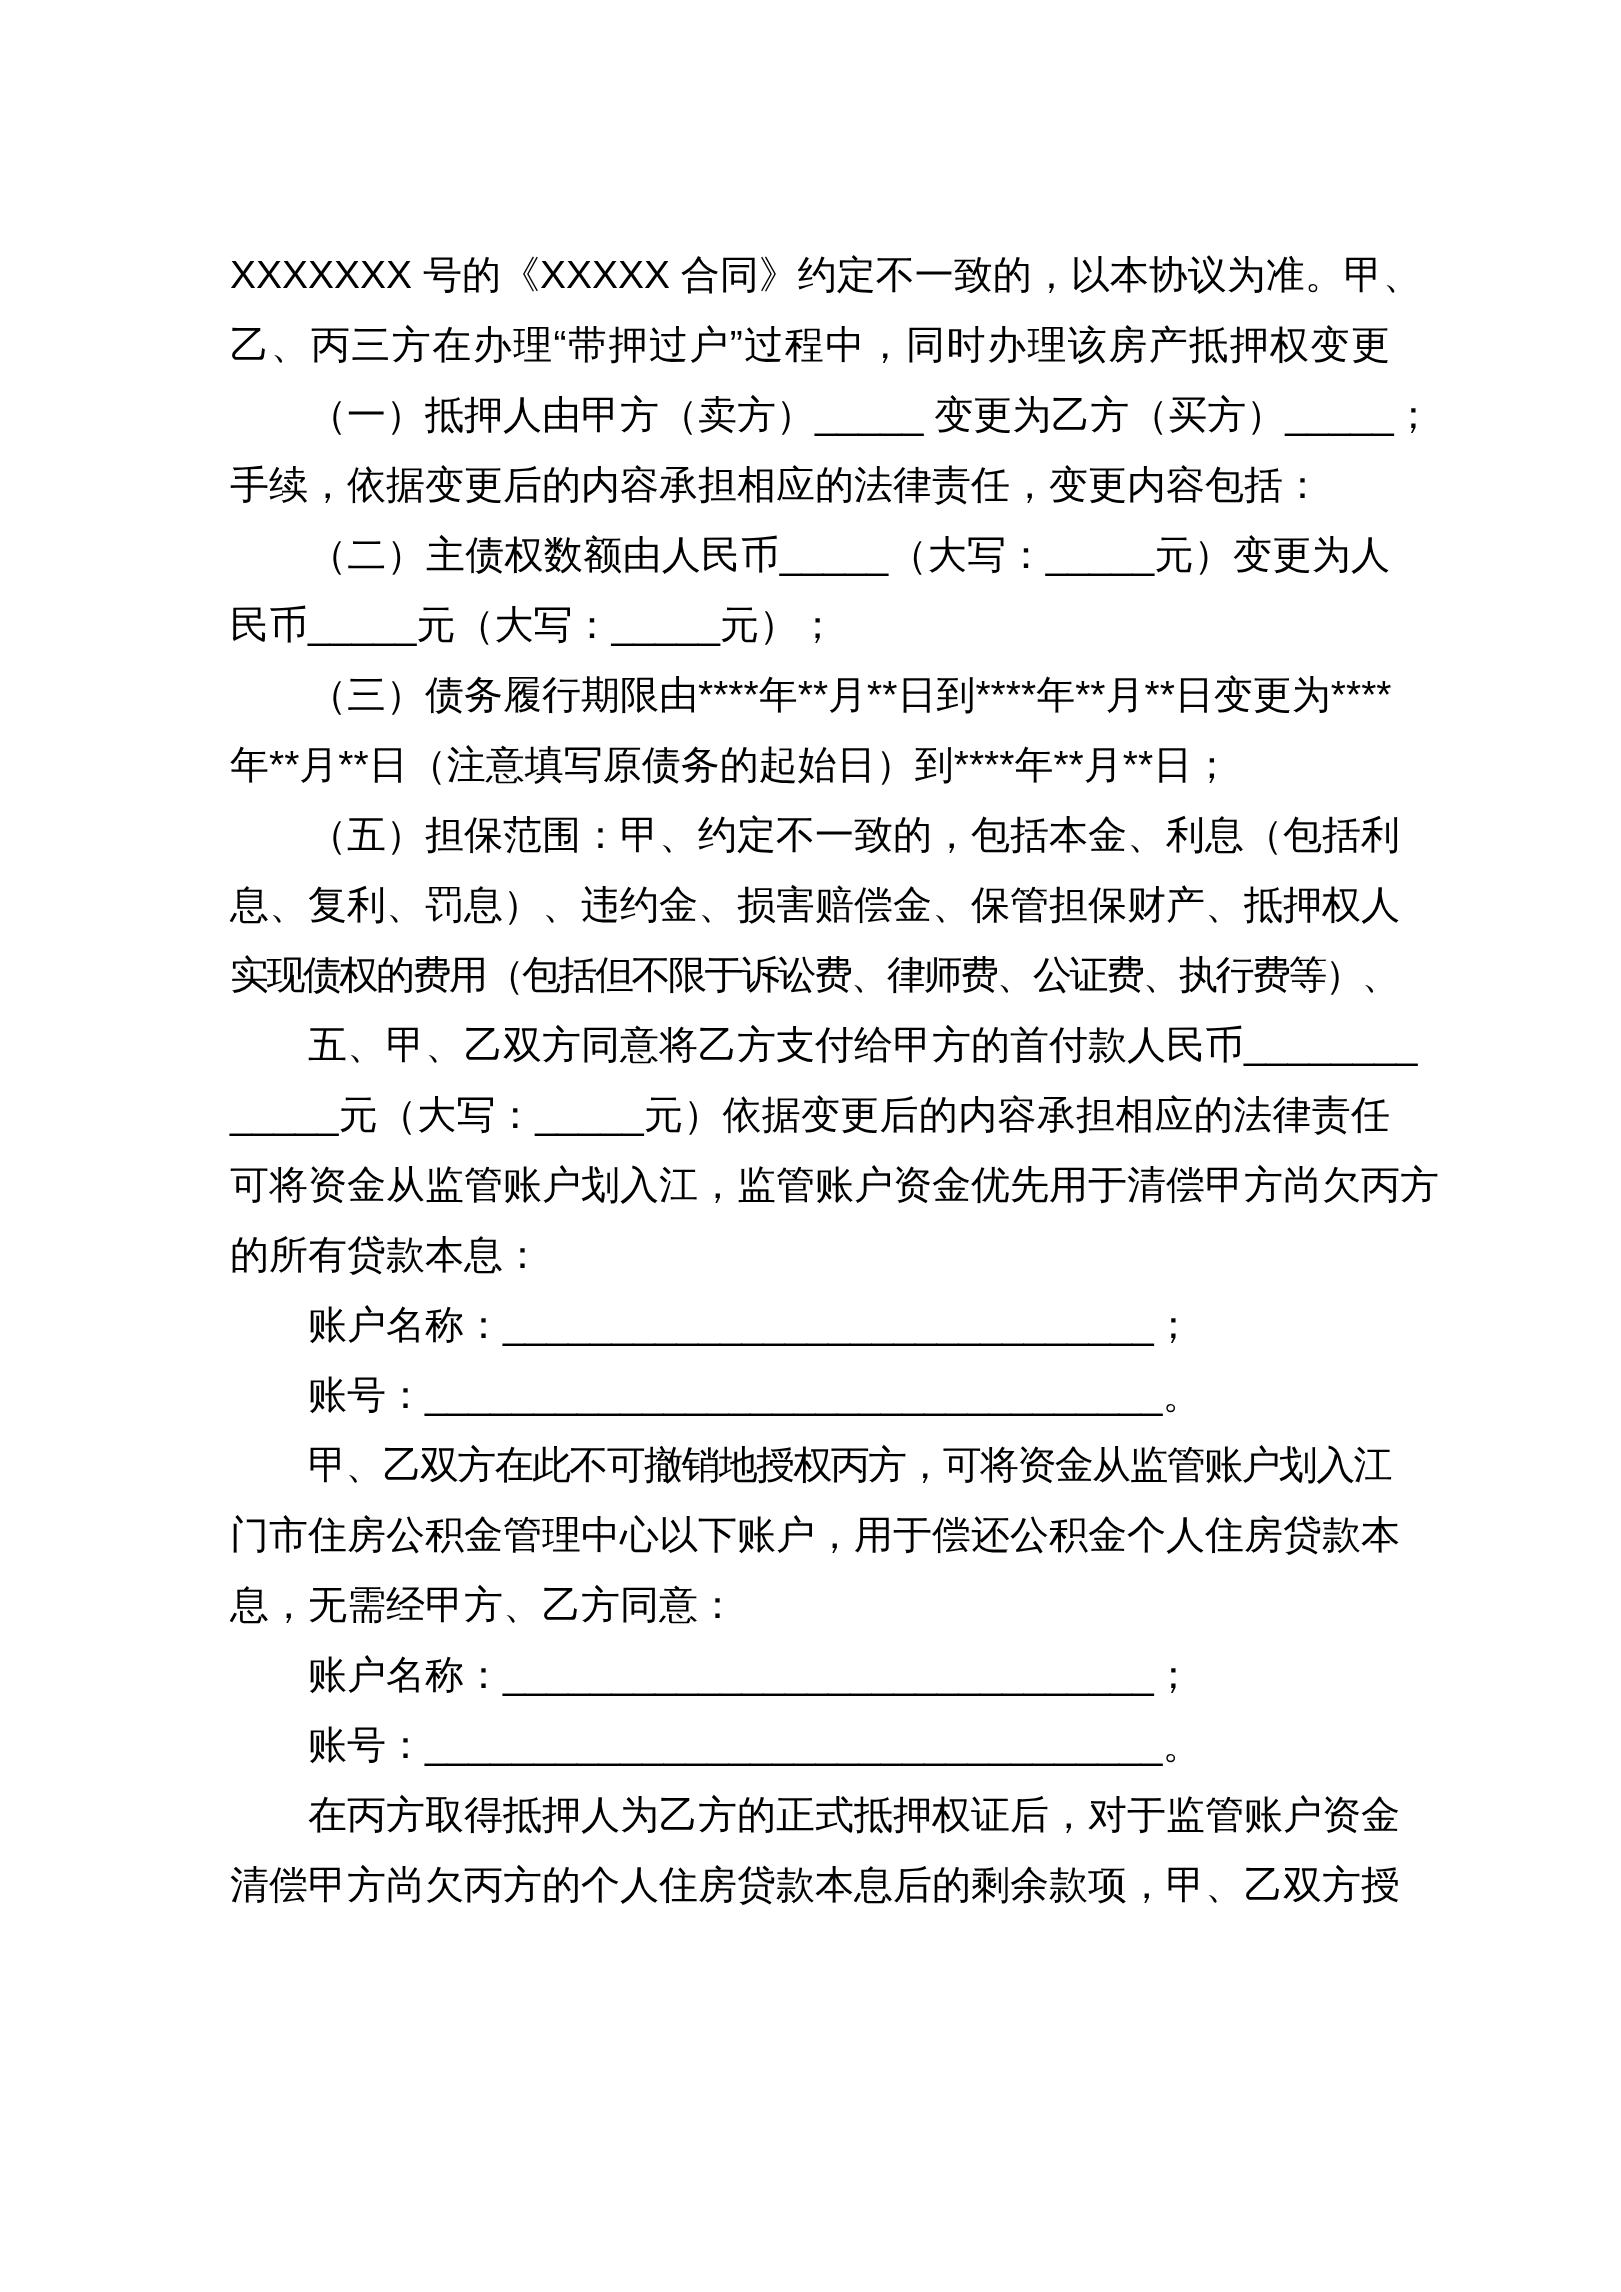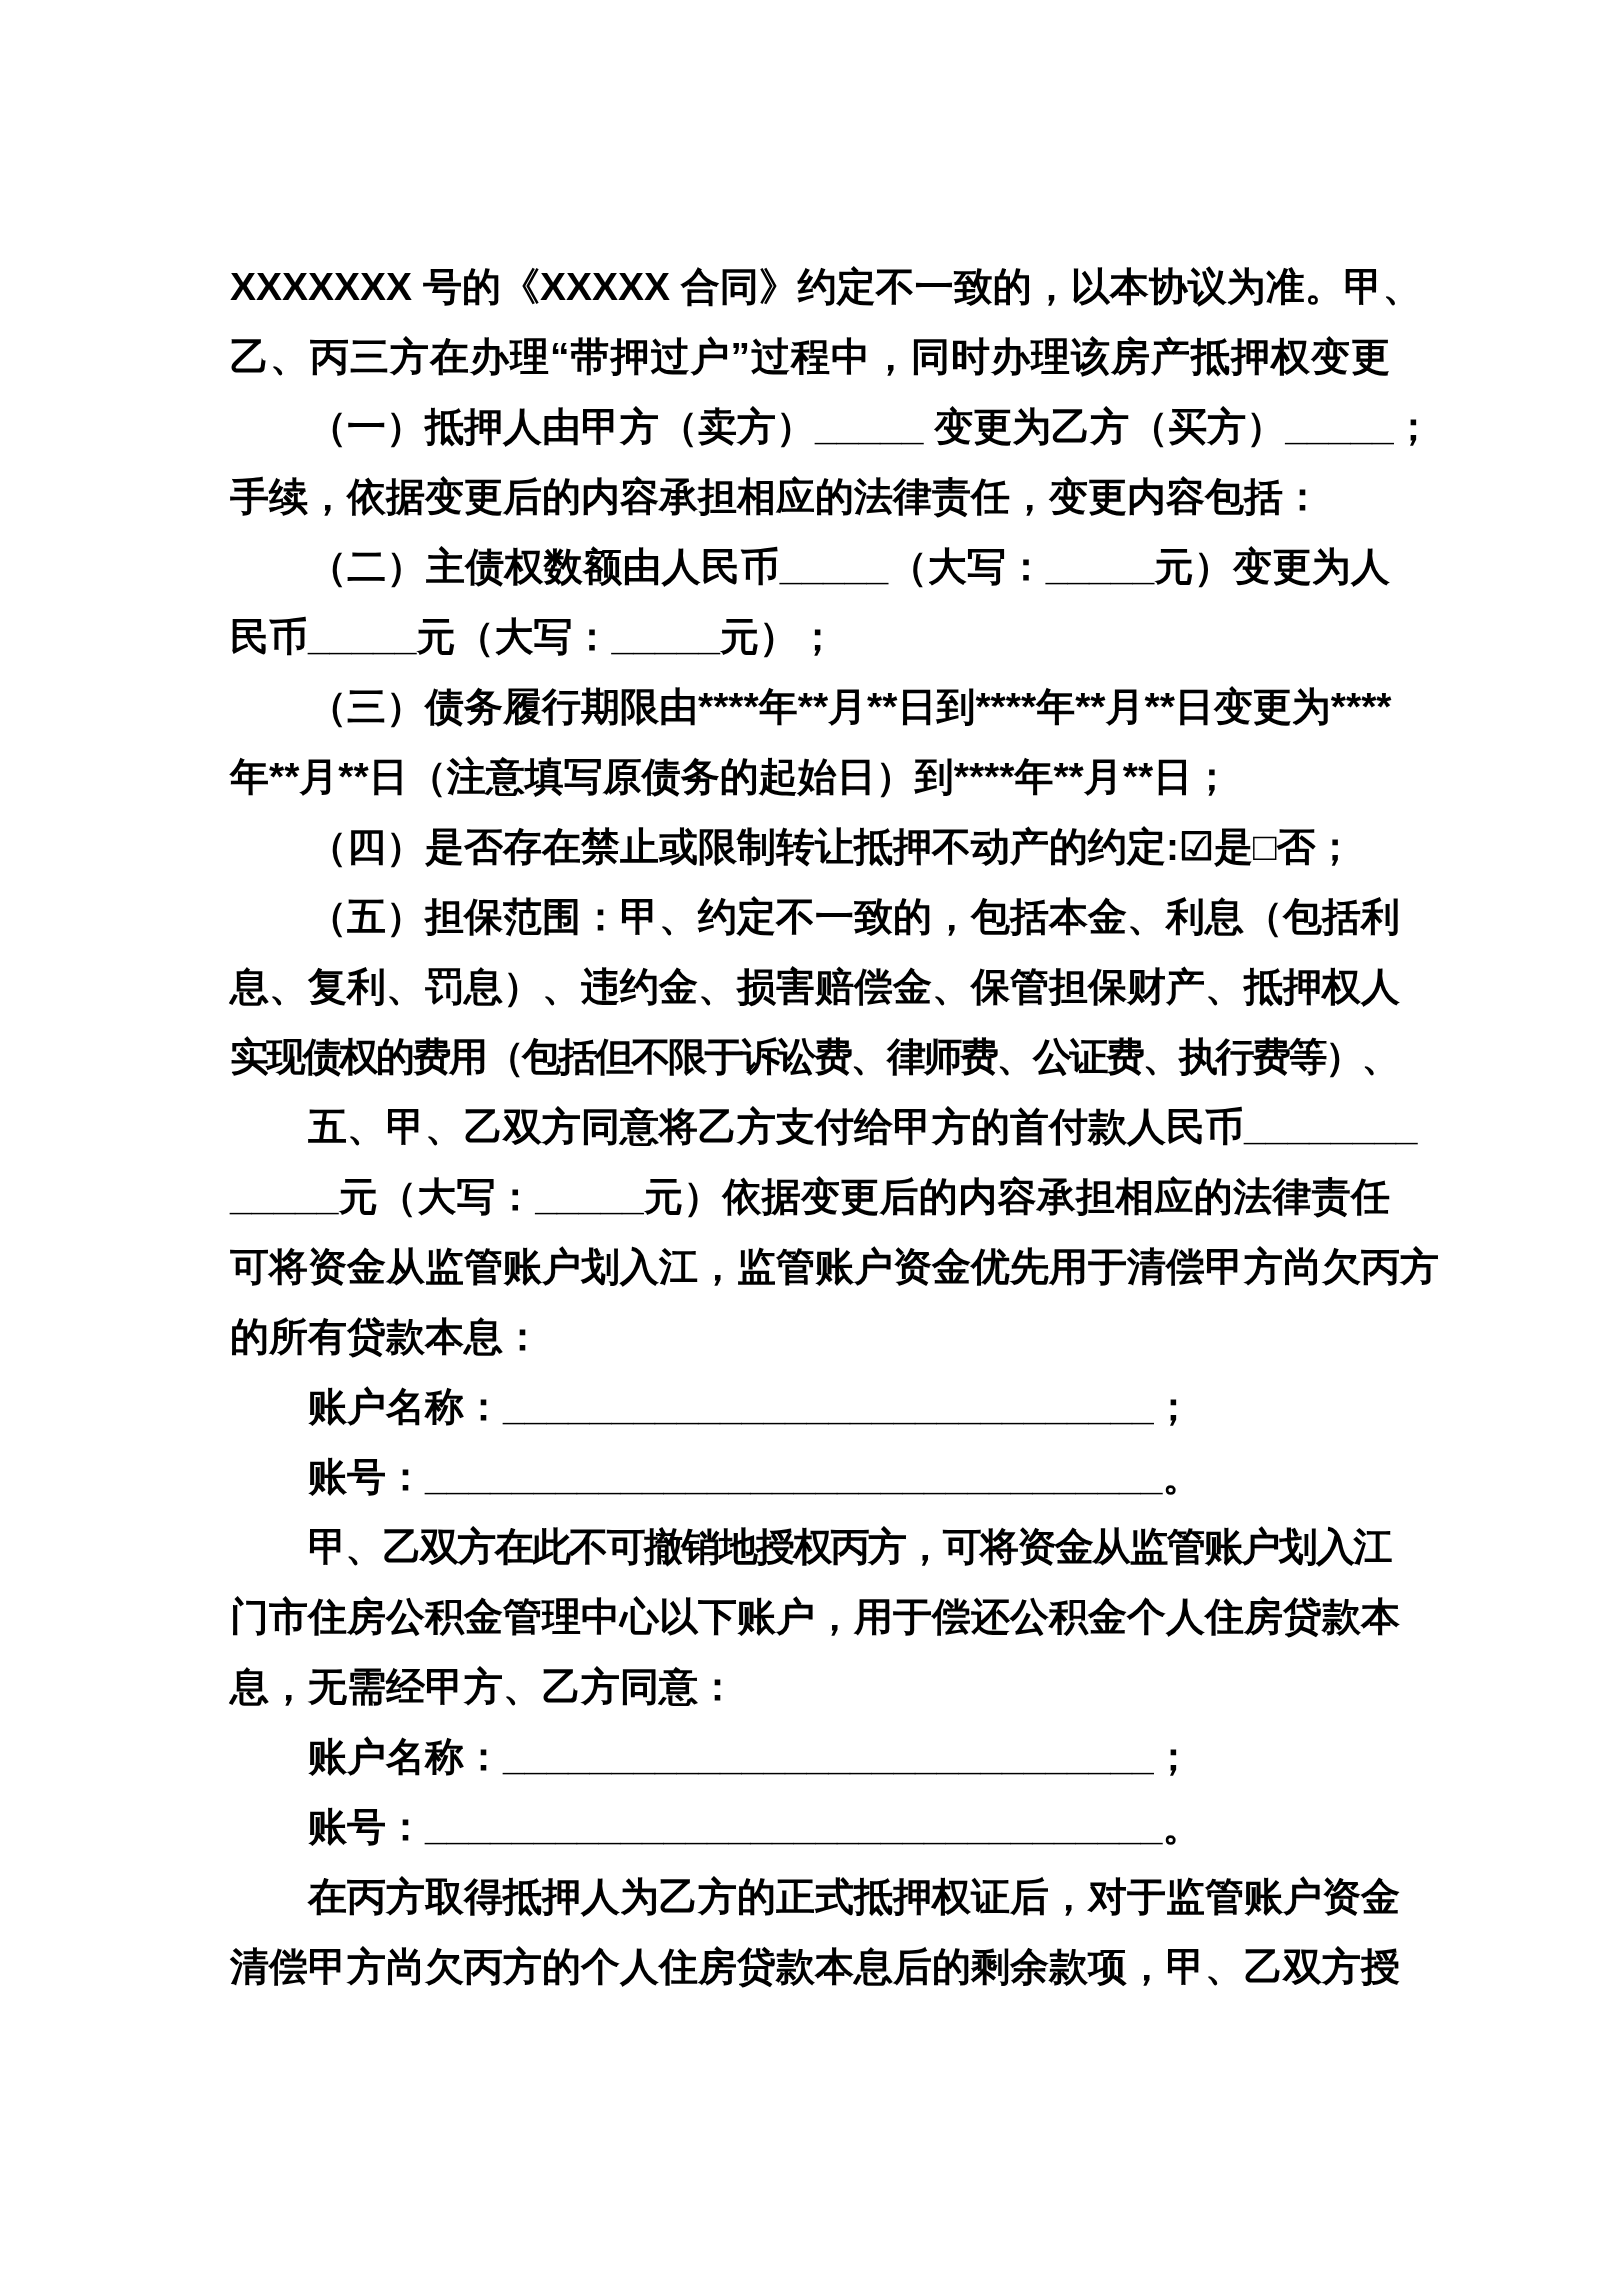--- a/index.html
+++ b/index.html
@@ -18,23 +18,22 @@
     left: 0; top: 0;
     width: 1621px;
     height: 2293px;
     background: #ffffff;
     color: #000000;
     overflow: hidden;
   }
   .text-block {
     position: absolute;
     left: 230px;
-    top: 252px;
+    top: 240px;
     width: 1160px;
-    font-weight: bold;
   }
   .line {
     height: 70px;
     line-height: 70px;
     font-size: 39px;
     white-space: nowrap;
     letter-spacing: 0;
     color: #000000;
   }
   .line.indent {
@@ -55,21 +54,20 @@
 <div class="page">
   <div class="text-block" id="text-block">
       <div class="line justify">XXXXXXX 号的《XXXXX 合同》约定不一致的，以本协议为准。甲、</div>
       <div class="line justify">乙、丙三方在办理“带押过户”过程中，同时办理该房产抵押权变更</div>
       <div class="line indent">（一）抵押人由甲方（卖方）_____ 变更为乙方（买方）_____；</div>
       <div class="line">手续，依据变更后的内容承担相应的法律责任，变更内容包括：</div>
       <div class="line indent justify">（二）主债权数额由人民币_____（大写：_____元）变更为人</div>
       <div class="line">民币_____元（大写：_____元）；</div>
       <div class="line indent justify">（三）债务履行期限由****年**月**日到****年**月**日变更为****</div>
       <div class="line">年**月**日（注意填写原债务的起始日）到****年**月**日；</div>
-      <div class="line indent">（四）是否存在禁止或限制转让抵押不动产的约定:☑是□否；</div>
       <div class="line indent justify">（五）担保范围：甲、约定不一致的，包括本金、利息（包括利</div>
       <div class="line justify">息、复利、罚息）、违约金、损害赔偿金、保管担保财产、抵押权人</div>
       <div class="line justify tight">实现债权的费用（包括但不限于诉讼费、律师费、公证费、执行费等）、</div>
       <div class="line indent justify">五、甲、乙双方同意将乙方支付给甲方的首付款人民币________</div>
       <div class="line justify">_____元（大写：_____元）依据变更后的内容承担相应的法律责任</div>
       <div class="line justify">可将资金从监管账户划入江，监管账户资金优先用于清偿甲方尚欠丙方</div>
       <div class="line">的所有贷款本息：</div>
       <div class="line indent">账户名称：______________________________；</div>
       <div class="line indent">账号：__________________________________。</div>
       <div class="line indent justify tight">甲、乙双方在此不可撤销地授权丙方，可将资金从监管账户划入江</div>

